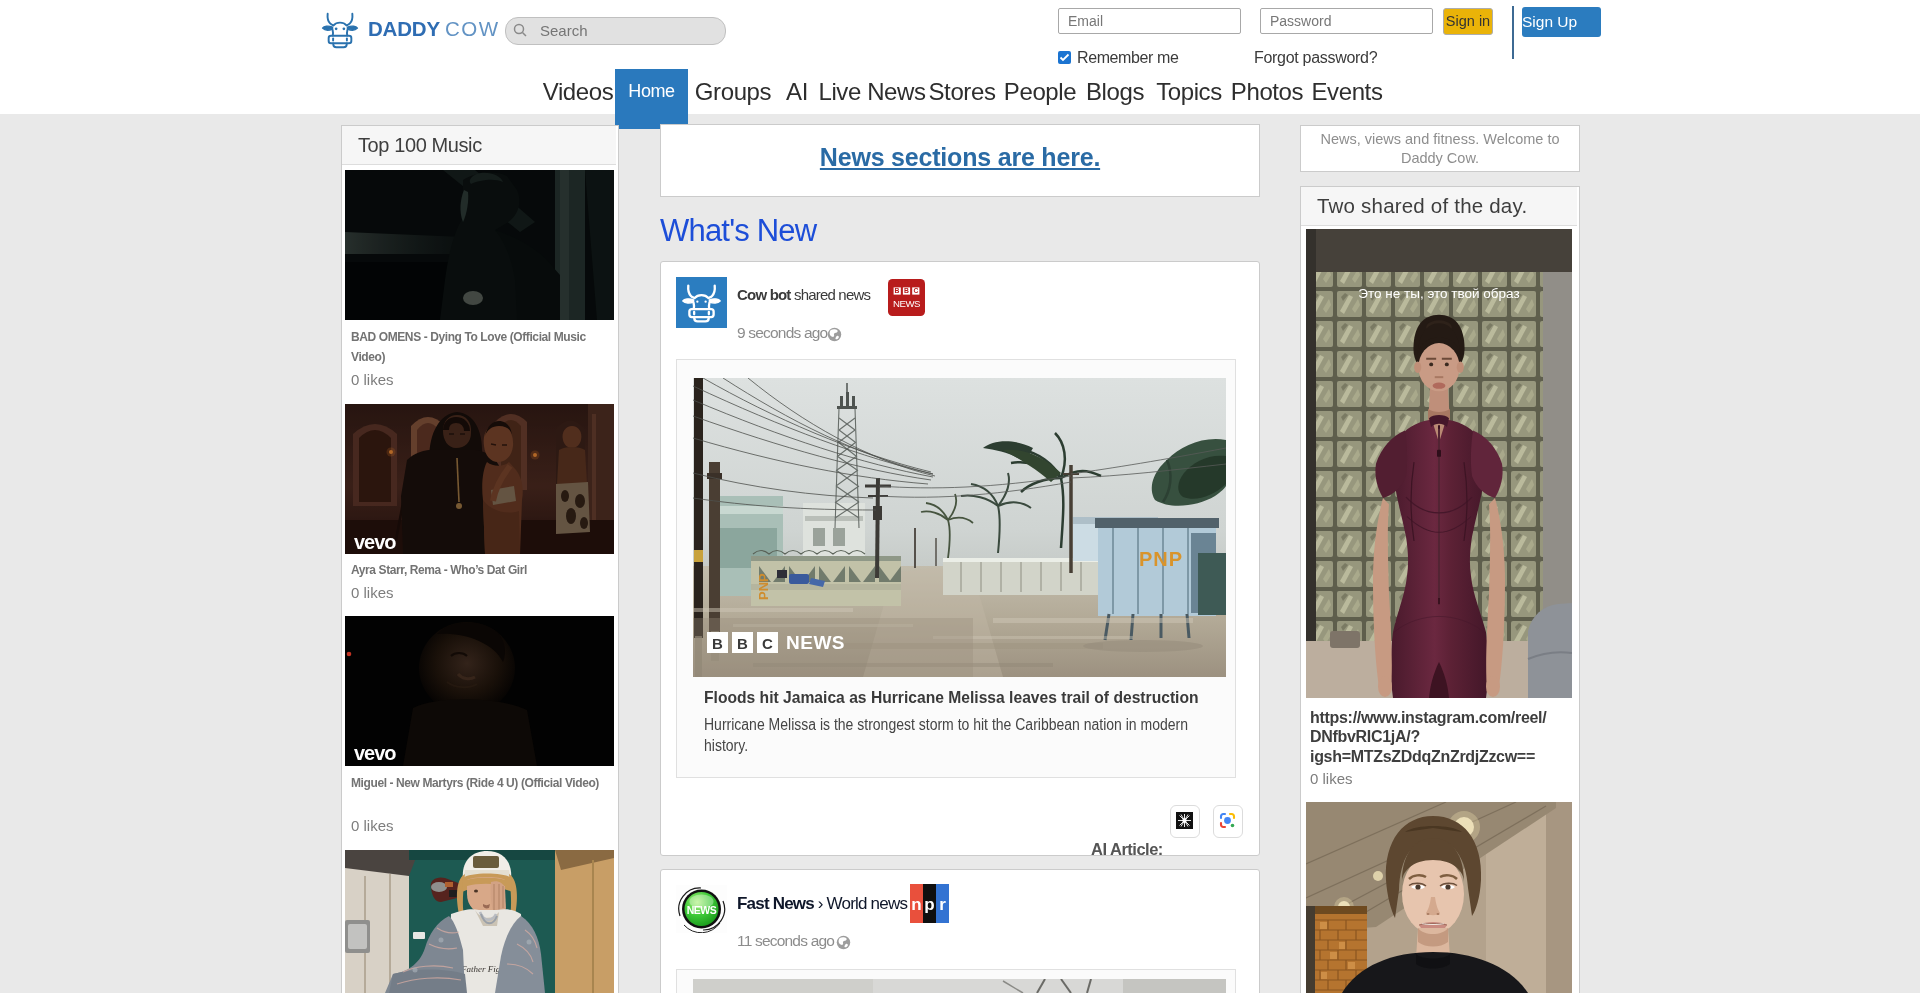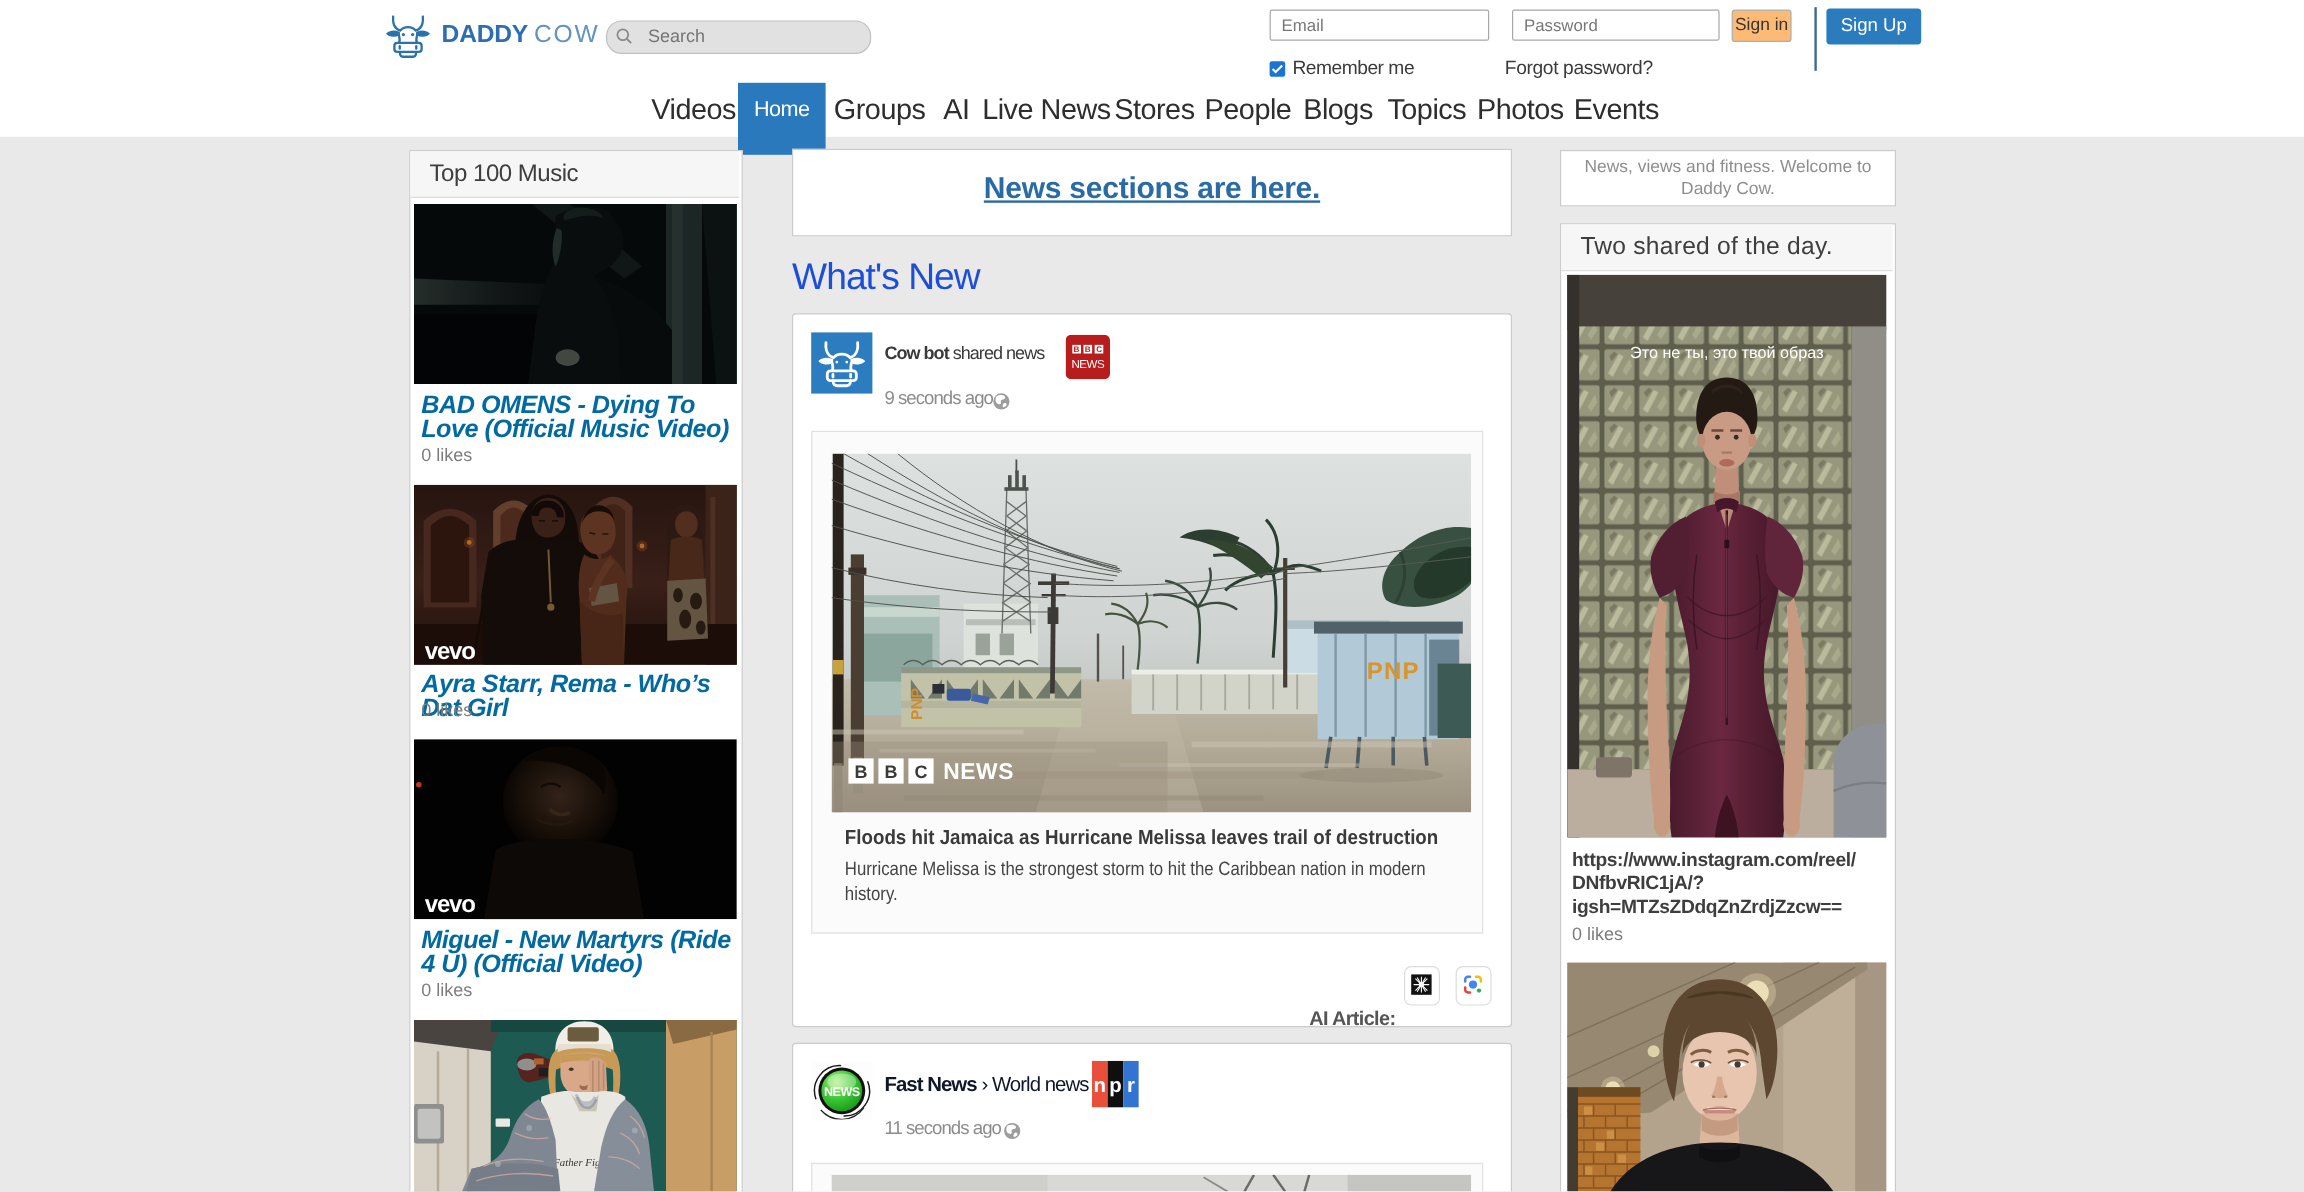--- a/index.html
+++ b/index.html
@@ -5,21 +5,21 @@
 html,body{margin:0;padding:0;}
 body{width:1920px;height:993px;background:#e9e9e9;font-family:"Liberation Sans",sans-serif;position:relative;overflow:hidden;}
 .a{position:absolute;}
 #header{left:0;top:0;width:1920px;height:114px;background:#fff;}
 .navitem{top:69px;height:45px;line-height:45px;font-size:24px;letter-spacing:-0.4px;color:#2e2e2e;transform:translateX(-50%);white-space:nowrap;}
 #hometab{left:615px;top:69px;width:73px;height:60px;background:#2a79bd;}
 #hometab span{display:block;text-align:center;line-height:45px;font-size:18px;letter-spacing:-0.4px;color:#fff;}
 .inp{background:#fff;border:1px solid #a8a8a8;border-radius:2px;font-size:14px;color:#777;padding-left:9px;line-height:24px;}
 .card{background:#fff;border:1px solid #cbcbcb;}
 .chead{background:#f6f6f6;border-bottom:1px solid #ddd;}
-.vtitle{font-weight:bold;font-size:21px;letter-spacing:-0.4px;color:#0369a1;line-height:19.5px;font-style:italic;}
+.vtitle{font-weight:bold;font-size:12px;letter-spacing:-0.4px;color:#737373;line-height:19.5px;}
 .likes{font-size:15px;color:#7d7d7d;}
 .ts{font-size:15.5px;letter-spacing:-0.8px;color:#8c8c8c;}
 .sx{transform-origin:0 0;}
 </style>
 </head>
 <body>
 <div id="header" class="a"></div>
 
 <svg class="a" style="left:319px;top:9px;" width="42" height="44" viewBox="0 0 50 50">
 <g fill="none" stroke="#2a72ae" stroke-width="2.3" stroke-linecap="round" stroke-linejoin="round">
@@ -42,23 +42,23 @@
 
 <div class="a" style="left:505px;top:17px;width:219px;height:26px;background:#e1e1e1;border:1px solid #c0c0c0;border-radius:13px;"></div>
 <svg class="a" style="left:512px;top:22px;" width="16" height="16" viewBox="0 0 16 16">
     <circle cx="7" cy="7" r="4.5" fill="none" stroke="#8a8a8a" stroke-width="1.5"></circle>
     <line x1="10.5" y1="10.5" x2="14" y2="14" stroke="#8a8a8a" stroke-width="1.5"></line>
   </svg>
 <div class="a" style="left:540px;top:22px;font-size:15px;color:#757575;">Search</div>
 
 <div class="a inp" style="left:1058px;top:8px;width:172px;height:24px;">Email</div>
 <div class="a inp" style="left:1260px;top:8px;width:162px;height:24px;">Password</div>
-<div class="a" style="left:1443px;top:8px;width:48px;height:25px;background:#fdba74;border:1px solid #adadad;border-radius:3px;text-align:center;line-height:25px;font-size:14.5px;color:#333;">Sign in</div>
+<div class="a" style="left:1443px;top:8px;width:48px;height:25px;background:#eab308;border:1px solid #adadad;border-radius:3px;text-align:center;line-height:25px;font-size:14.5px;color:#333;">Sign in</div>
 <div class="a" style="left:1512px;top:6px;width:2px;height:53px;background:#3d6a93;"></div>
-<div class="a" style="left:1522px;top:7px;width:79px;height:30px;background:#2b7cbf;border-radius:3px;text-align:center;line-height:30px;font-size:15.5px;color:#fff;">Sign Up</div>
+<div class="a" style="left:1522px;top:7px;width:79px;height:30px;background:#2b7cbf;border-radius:3px;text-align:left;line-height:30px;font-size:15.5px;color:#fff;">Sign Up</div>
 <div class="a" style="left:1058px;top:51px;width:13px;height:13px;background:#1b74d1;border-radius:2px;"></div>
 <svg class="a" style="left:1059px;top:53px;" width="11" height="9" viewBox="0 0 11 9">
     <path d="M1.5,4.5 L4,7 L9.5,1.5" stroke="#fff" stroke-width="1.8" fill="none"></path>
   </svg>
 <div class="a" style="left:1077px;top:49px;font-size:16px;letter-spacing:-0.4px;color:#3b3b3b;">Remember me</div>
 <div class="a" style="left:1254px;top:49px;font-size:16px;letter-spacing:-0.3px;color:#3b3b3b;">Forgot password?</div>
 
 <div class="a navitem" style="left:578px;">Videos</div>
 <div class="a" id="hometab">
     <span>Home</span>

